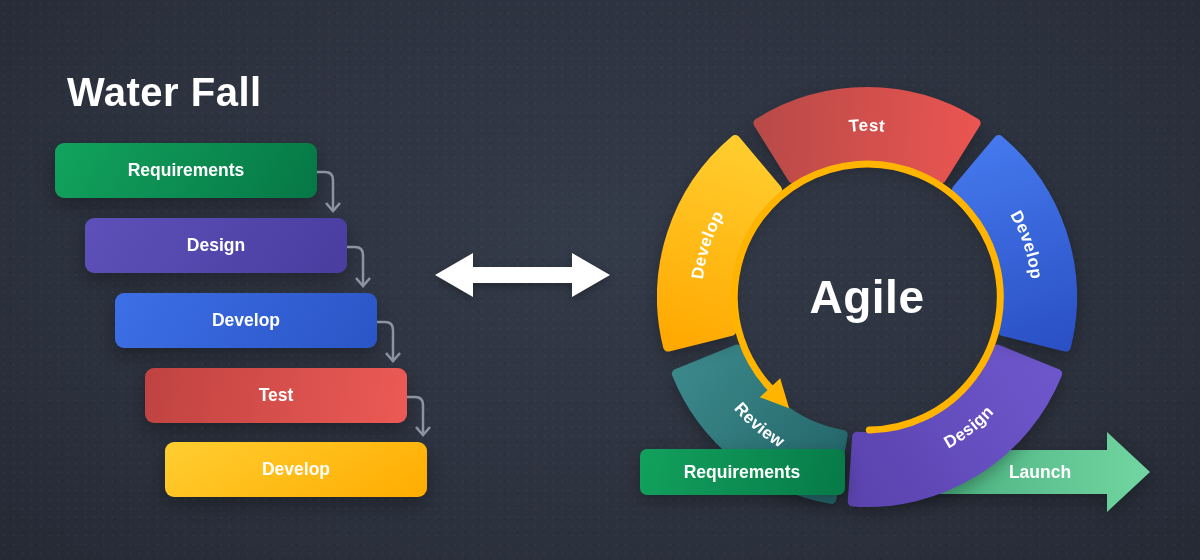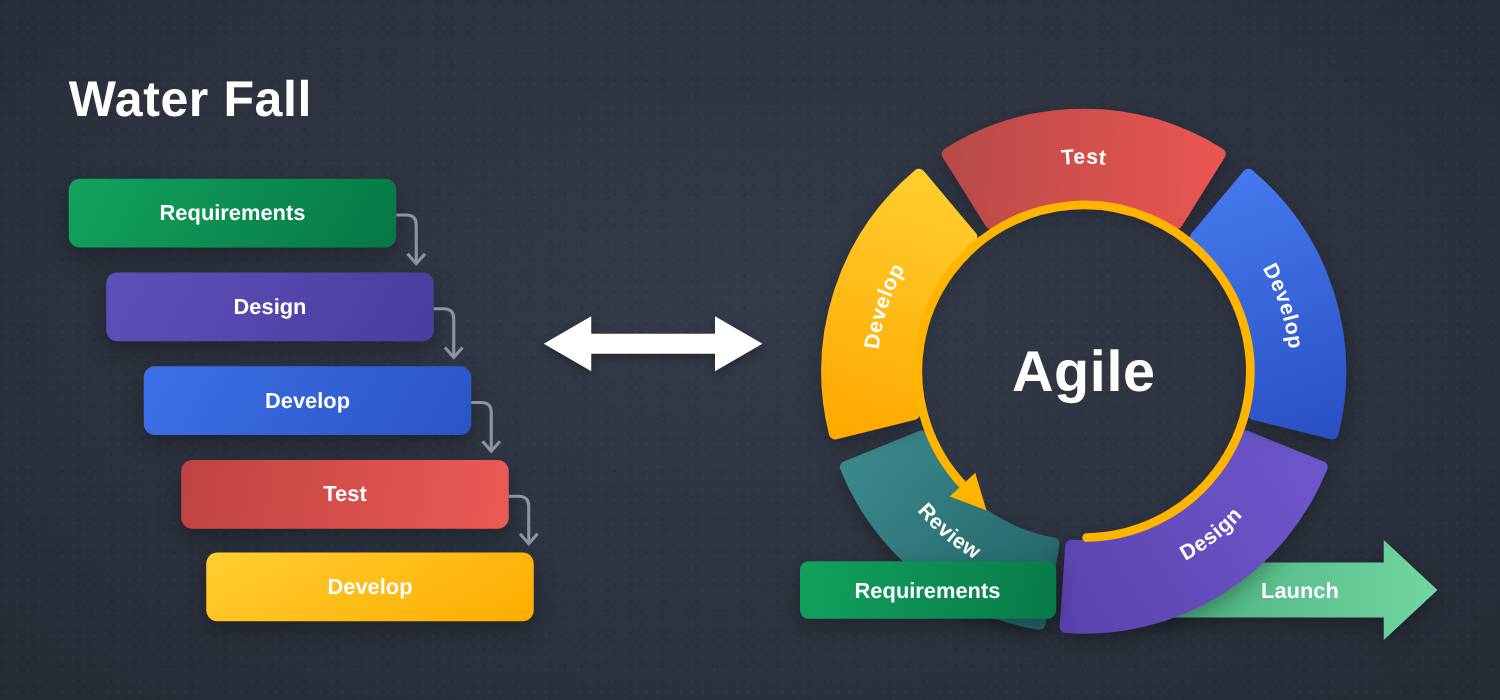--- a/index.html
+++ b/index.html
@@ -9,21 +9,21 @@
     background:radial-gradient(ellipse 1000px 560px at 50% 42%, #343b49 0%, #2b313d 55%, #212630 100%);
   }
   .stage::before{
     content:"";position:absolute;inset:0;pointer-events:none;
     background-image:
       radial-gradient(rgba(255,255,255,.028) 1px, transparent 1.3px),
       radial-gradient(rgba(0,0,0,.07) 1px, transparent 1.3px);
     background-size:9px 9px,13px 13px;background-position:0 0,4px 6px;
   }
   .wf-title{
-    position:absolute;left:55px;top:58px;margin:0;
+    position:absolute;left:55px;top:58px;margin:12px;
     color:#ffffff;font-size:40px;font-weight:800;letter-spacing:.5px;
   }
   .wf-step{
     position:absolute;width:262px;height:55px;border-radius:9px;
     color:#fff;font-size:17.5px;font-weight:600;
     display:flex;align-items:center;justify-content:center;
     box-shadow:0 8px 18px rgba(0,0,0,.30);
   }
   .s1{left:55px; top:143px;background:linear-gradient(120deg,#12a35e,#067745);}
   .s2{left:85px; top:218px;background:linear-gradient(120deg,#5d50b8,#4a3da0);}

